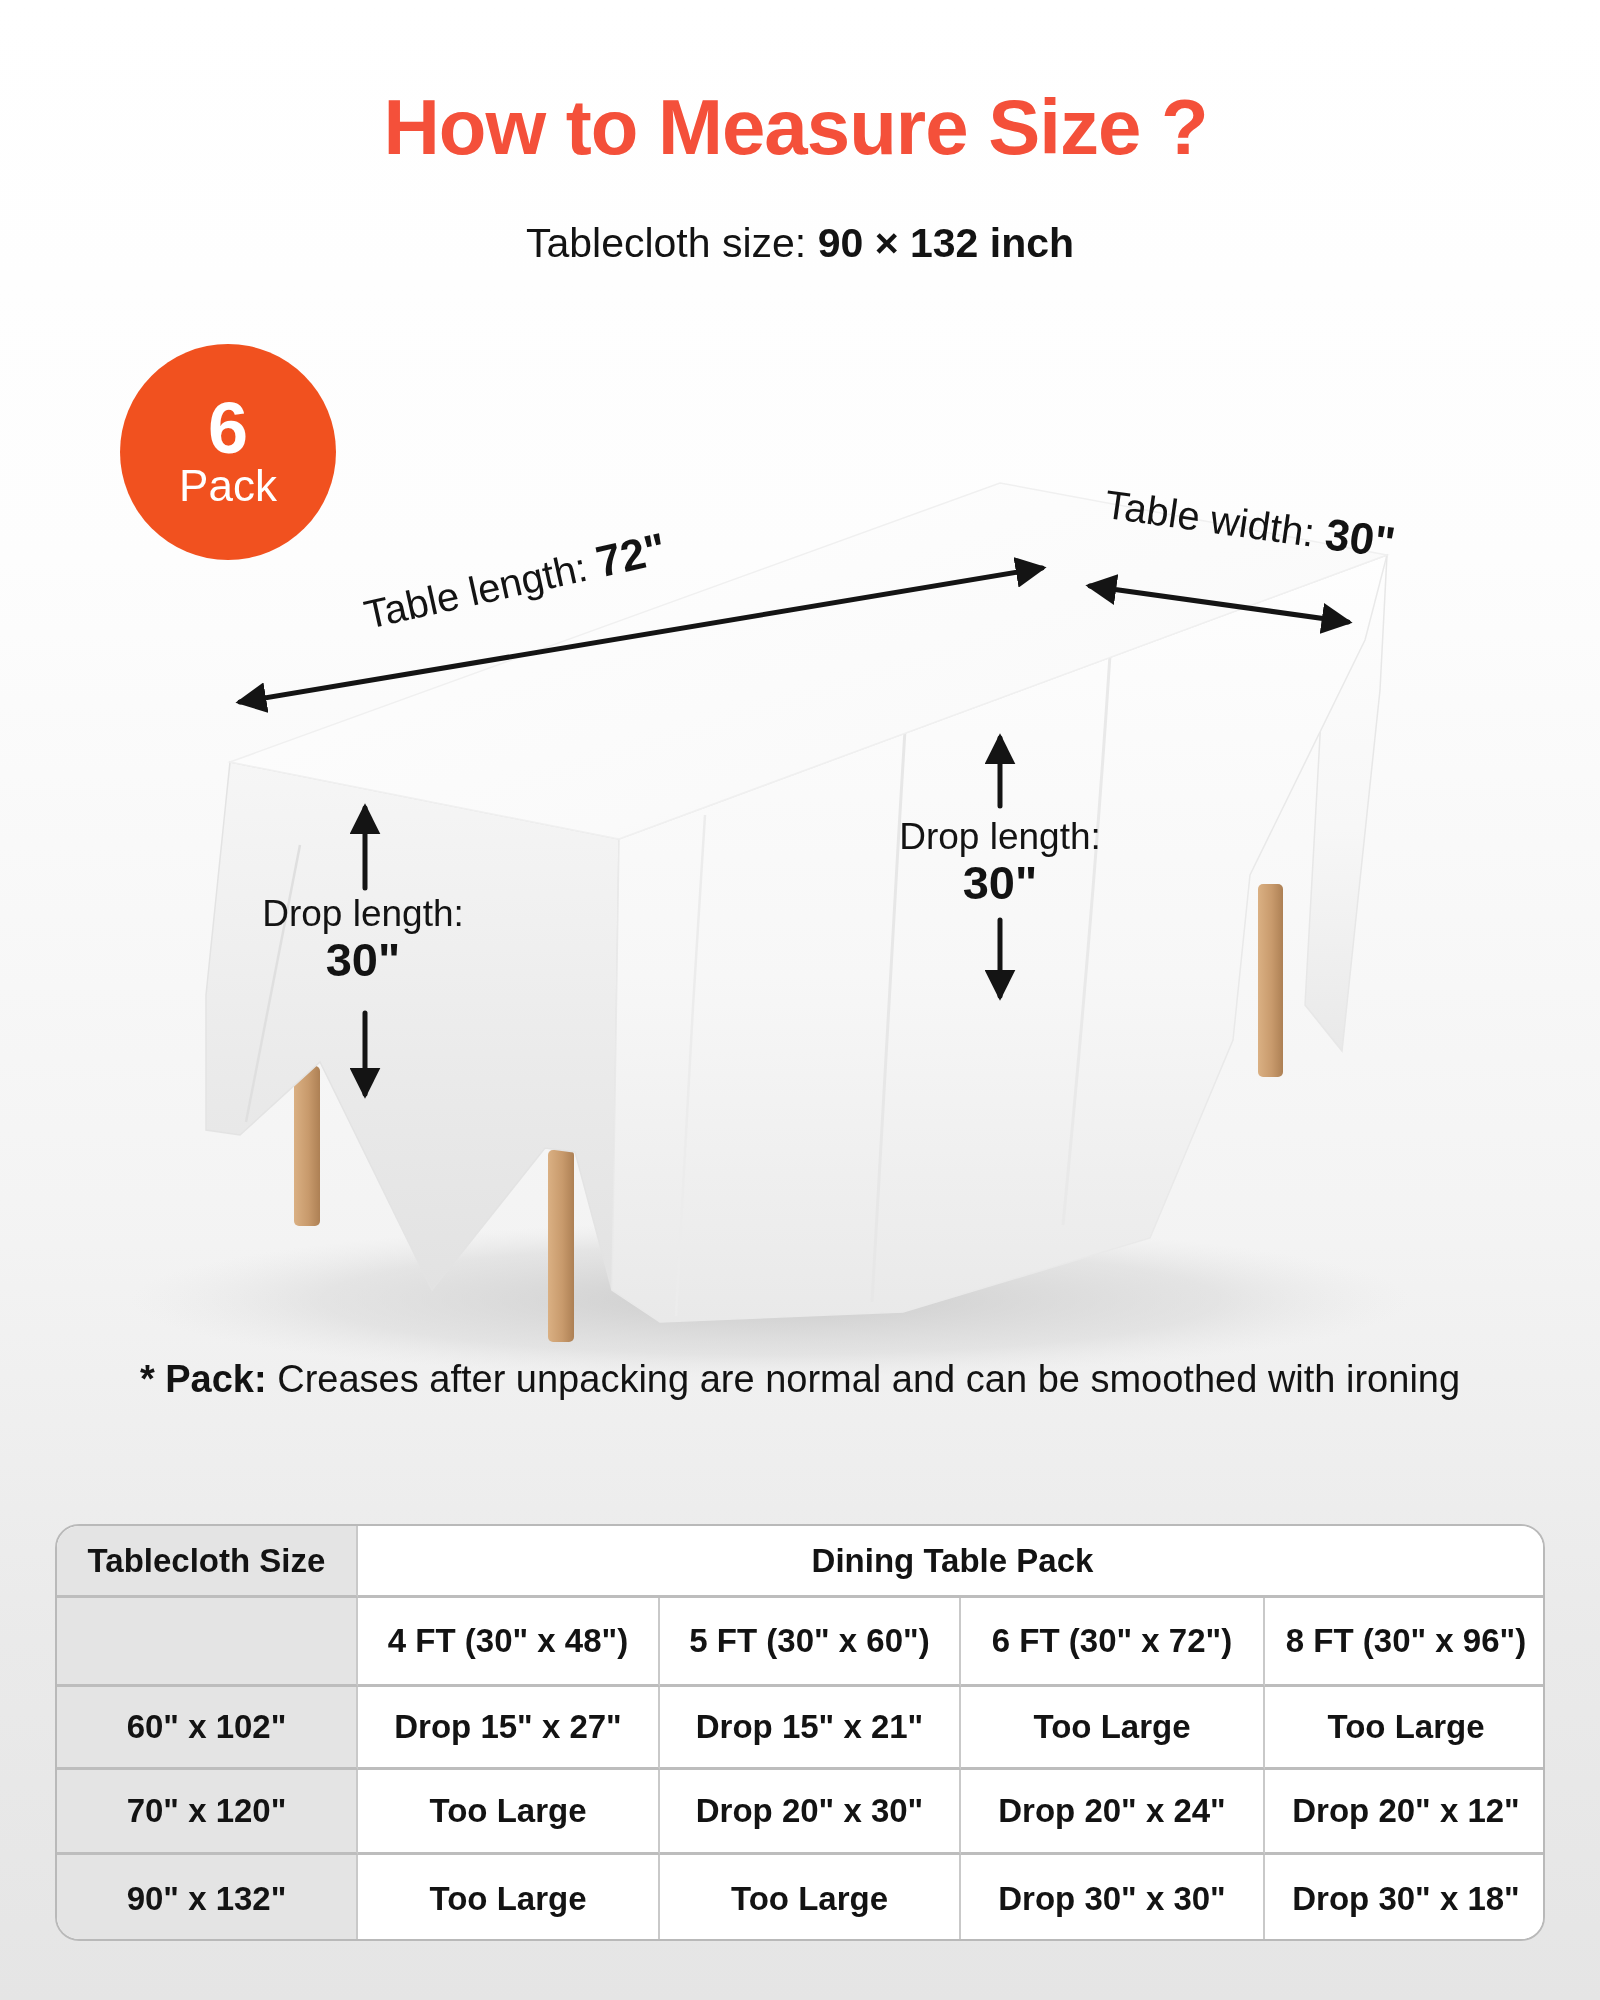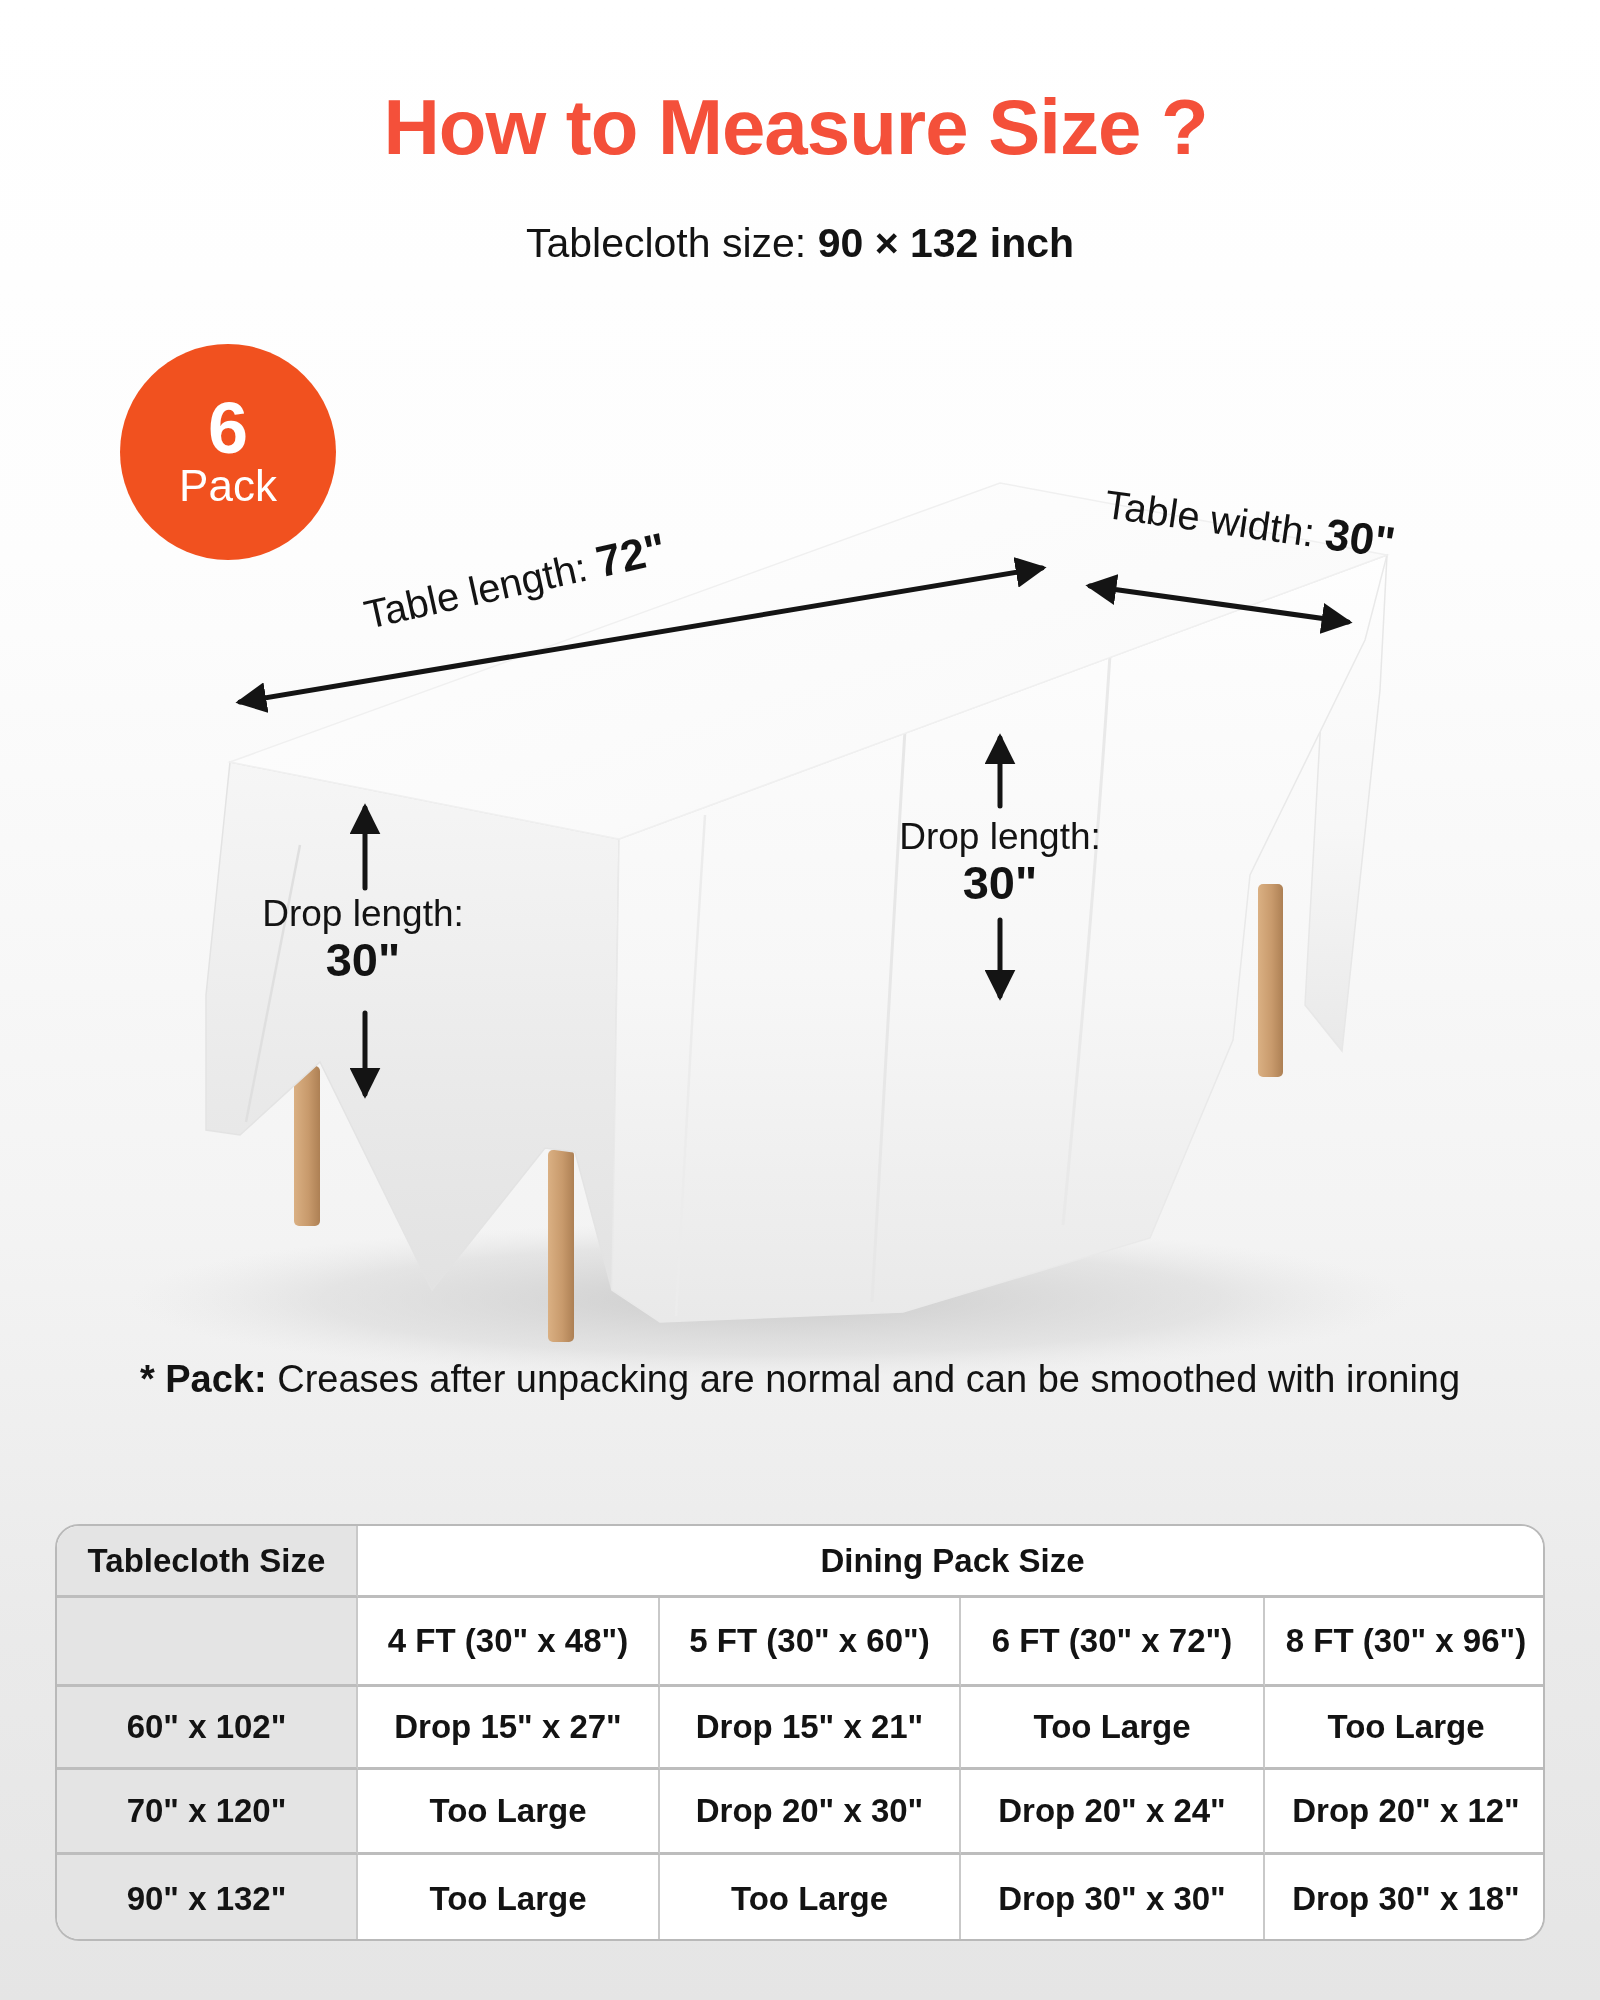--- a/index.html
+++ b/index.html
@@ -143,21 +143,21 @@
     <div class="l2">30"</div>
   </div>
 
   <div class="abs note center">
     <b>* Pack:</b><span> Creases after unpacking are normal and can be smoothed with ironing</span>
   </div>
 
   <div class="abs size-table">
 
     <div class="cell gray">Tablecloth Size</div>
-    <div class="cell span4 last-col">Dining Pack Size</div>
+    <div class="cell span4 last-col">Dining Table Pack</div>
 
     <div class="cell gray"></div>
     <div class="cell">4 FT (30" x 48")</div>
     <div class="cell">5 FT (30" x 60")</div>
     <div class="cell">6 FT (30" x 72")</div>
     <div class="cell last-col">8 FT (30" x 96")</div>
 
     <div class="cell gray">60" x 102"</div>
     <div class="cell">Drop 15" x 27"</div>
     <div class="cell">Drop 15" x 21"</div>

